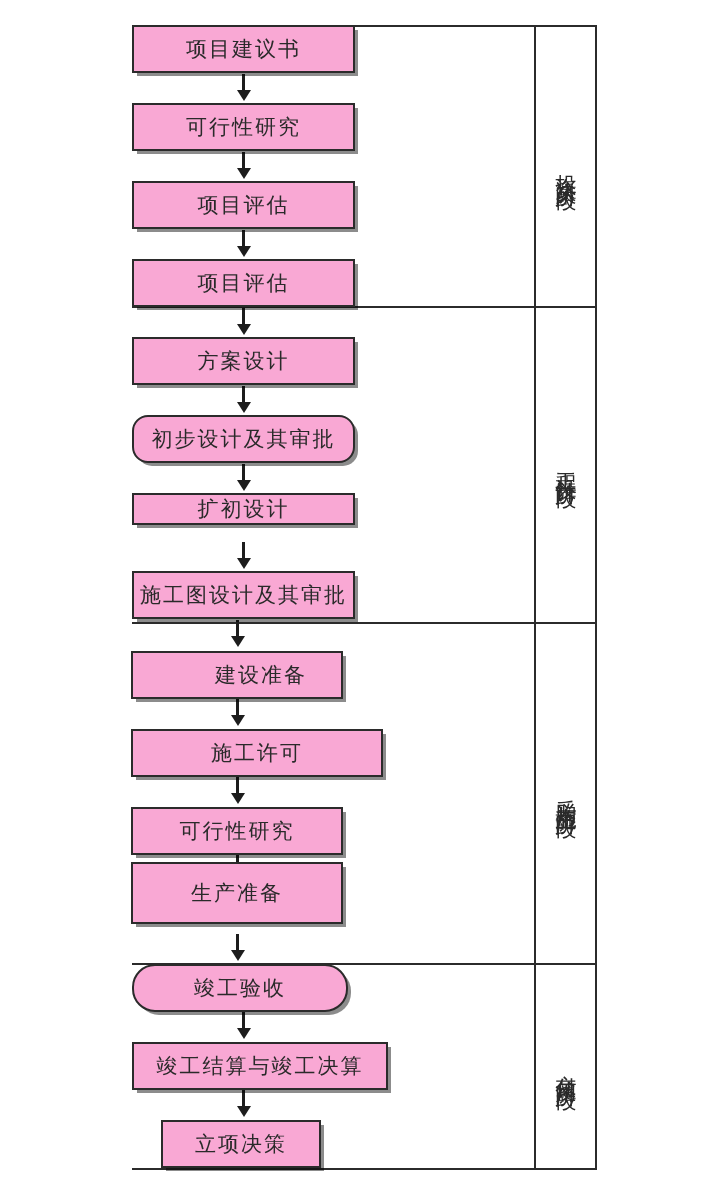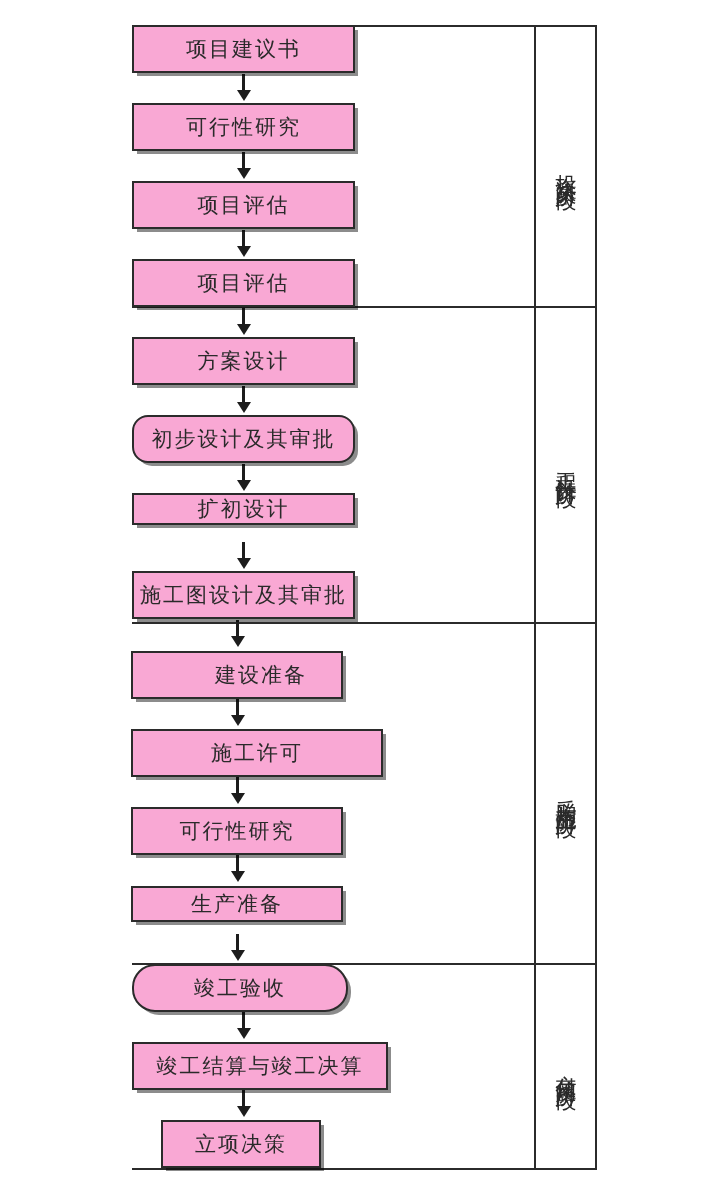--- a/index.html
+++ b/index.html
@@ -138,21 +138,21 @@
   </div>
   <div class="node" style="left:131px; top:651px;  width:212px; height:48px;padding-left:48px;">
     <span class="node-label">建设准备</span>
   </div>
   <div class="node" style="left:131px; top:729px;  width:252px; height:48px;">
     <span class="node-label">施工许可</span>
   </div>
   <div class="node" style="left:131px; top:807px;  width:212px; height:48px;">
     <span class="node-label">可行性研究</span>
   </div>
-  <div class="node" style="left:131px; top:886px;  width:212px; height:36px;">
+  <div class="node" style="left:131px; top:862px;  width:212px; height:62px;">
     <span class="node-label">生产准备</span>
   </div>
   <div class="node" style="left:132px; top:964px;  width:216px; height:48px;border-radius:23px;">
     <span class="node-label">竣工验收</span>
   </div>
   <div class="node" style="left:132px; top:1042px; width:256px; height:48px;">
     <span class="node-label">竣工结算与竣工决算</span>
   </div>
   <div class="node" style="left:161px; top:1120px; width:160px; height:48px;">
     <span class="node-label">立项决策</span>

